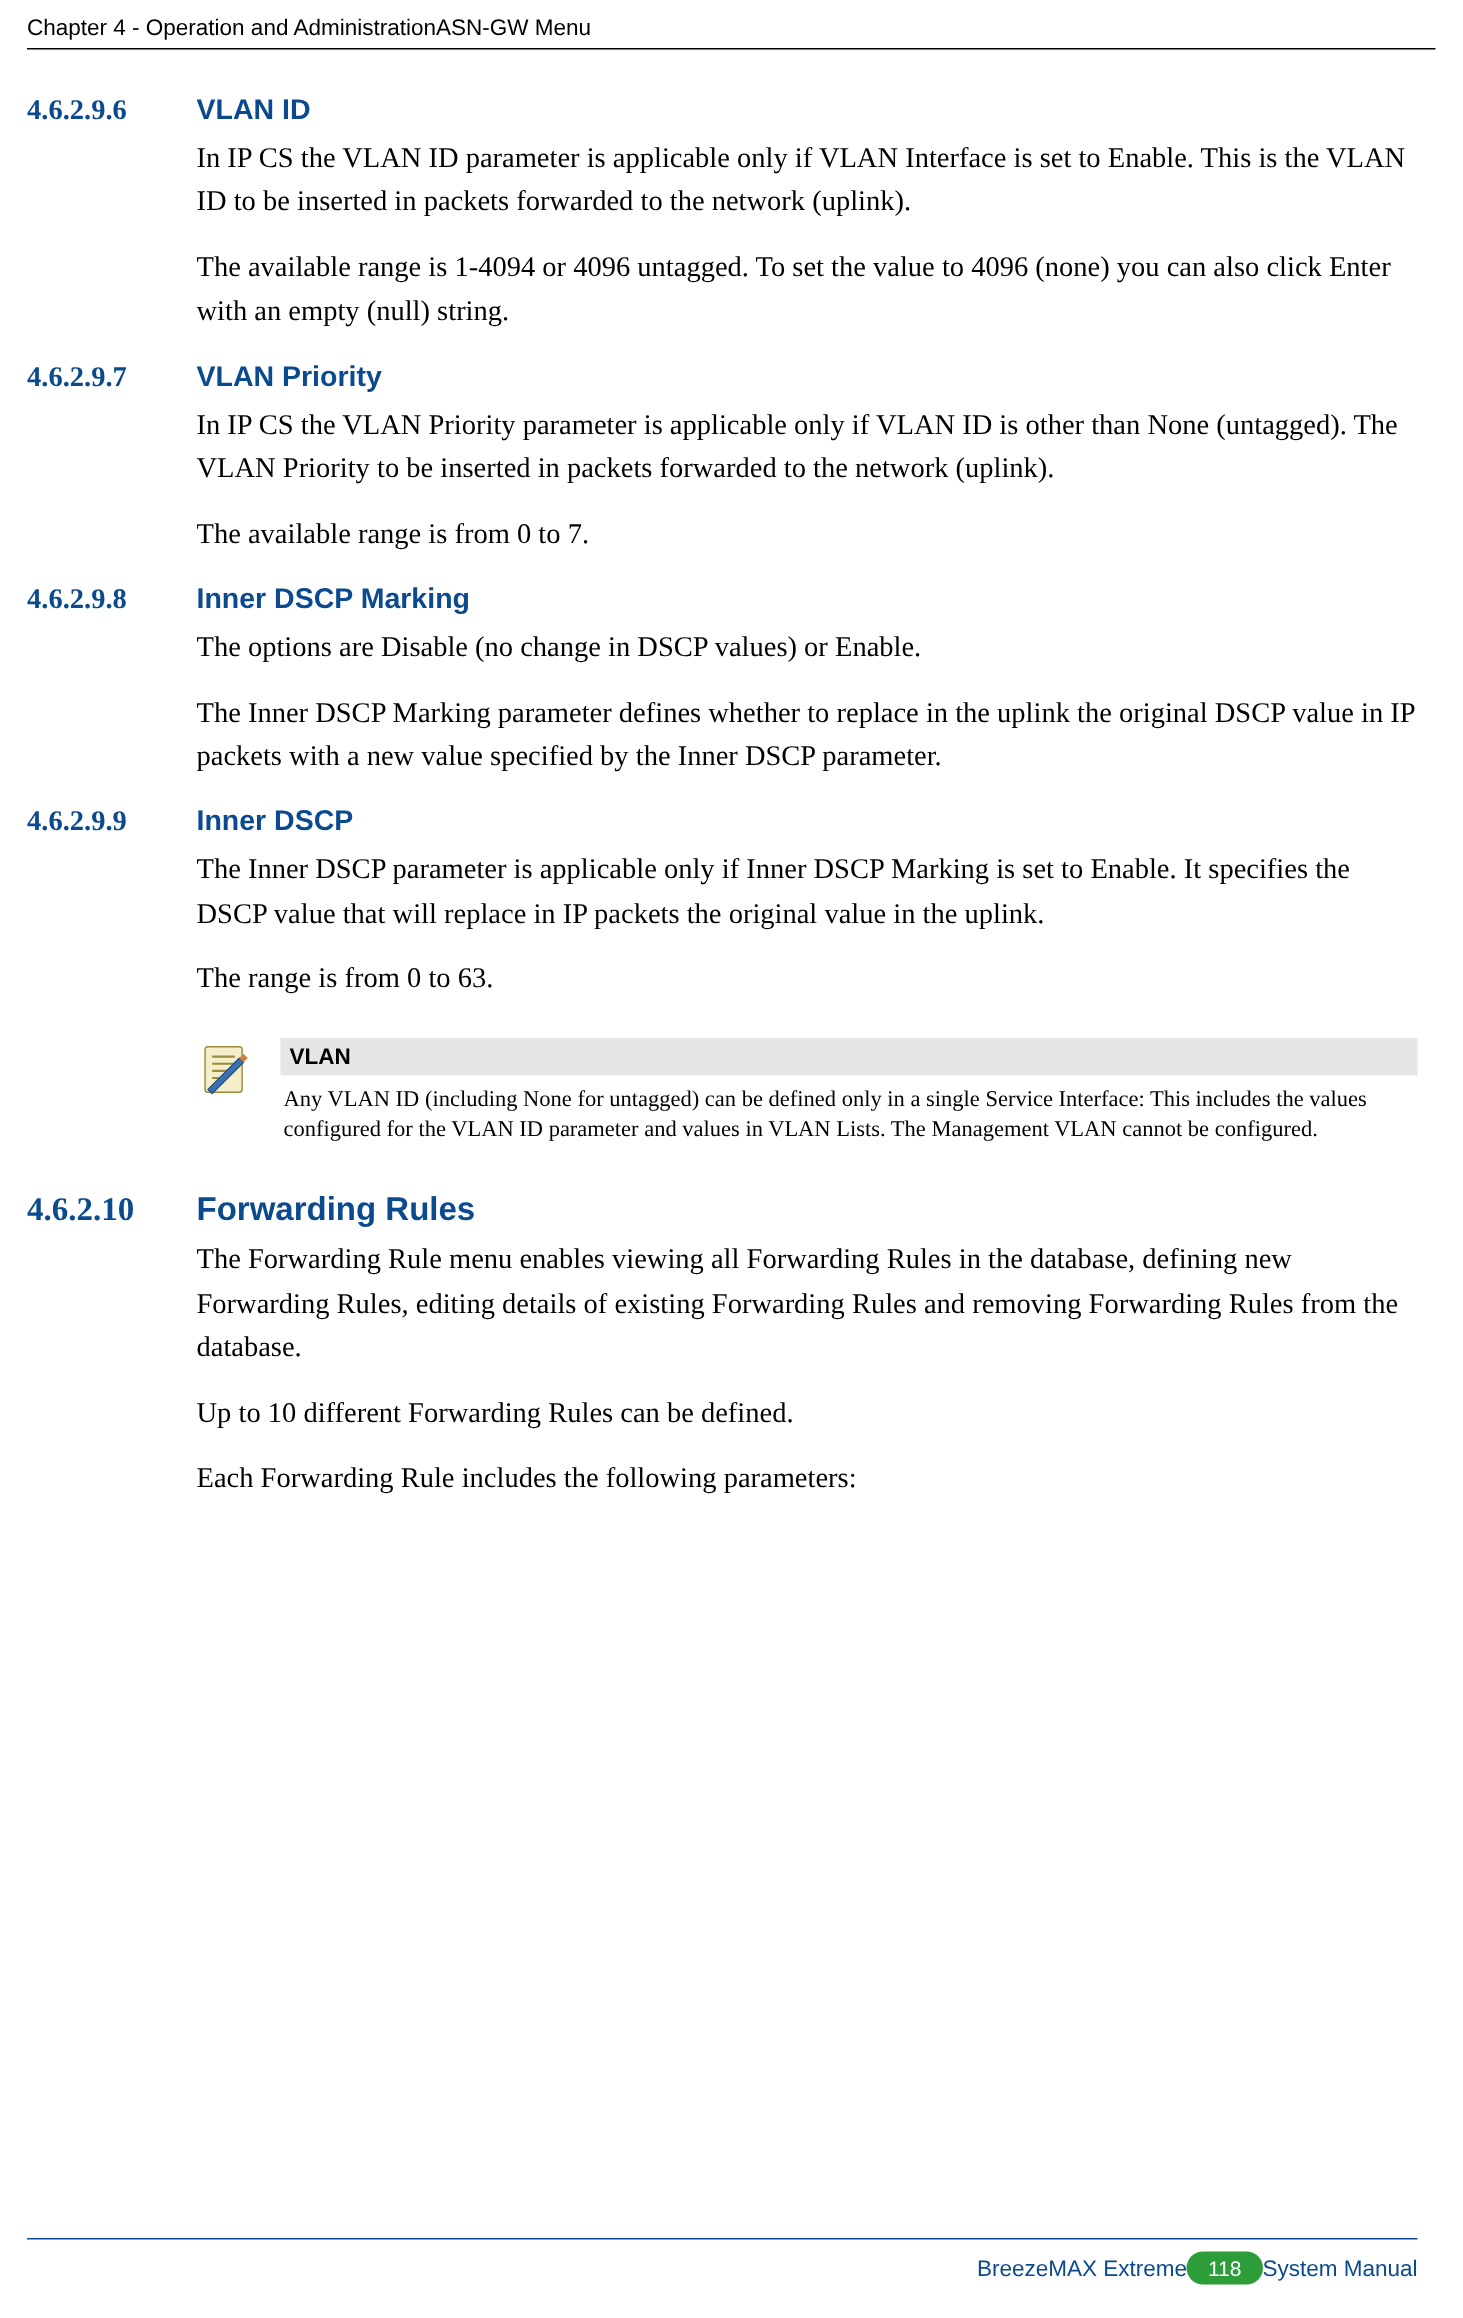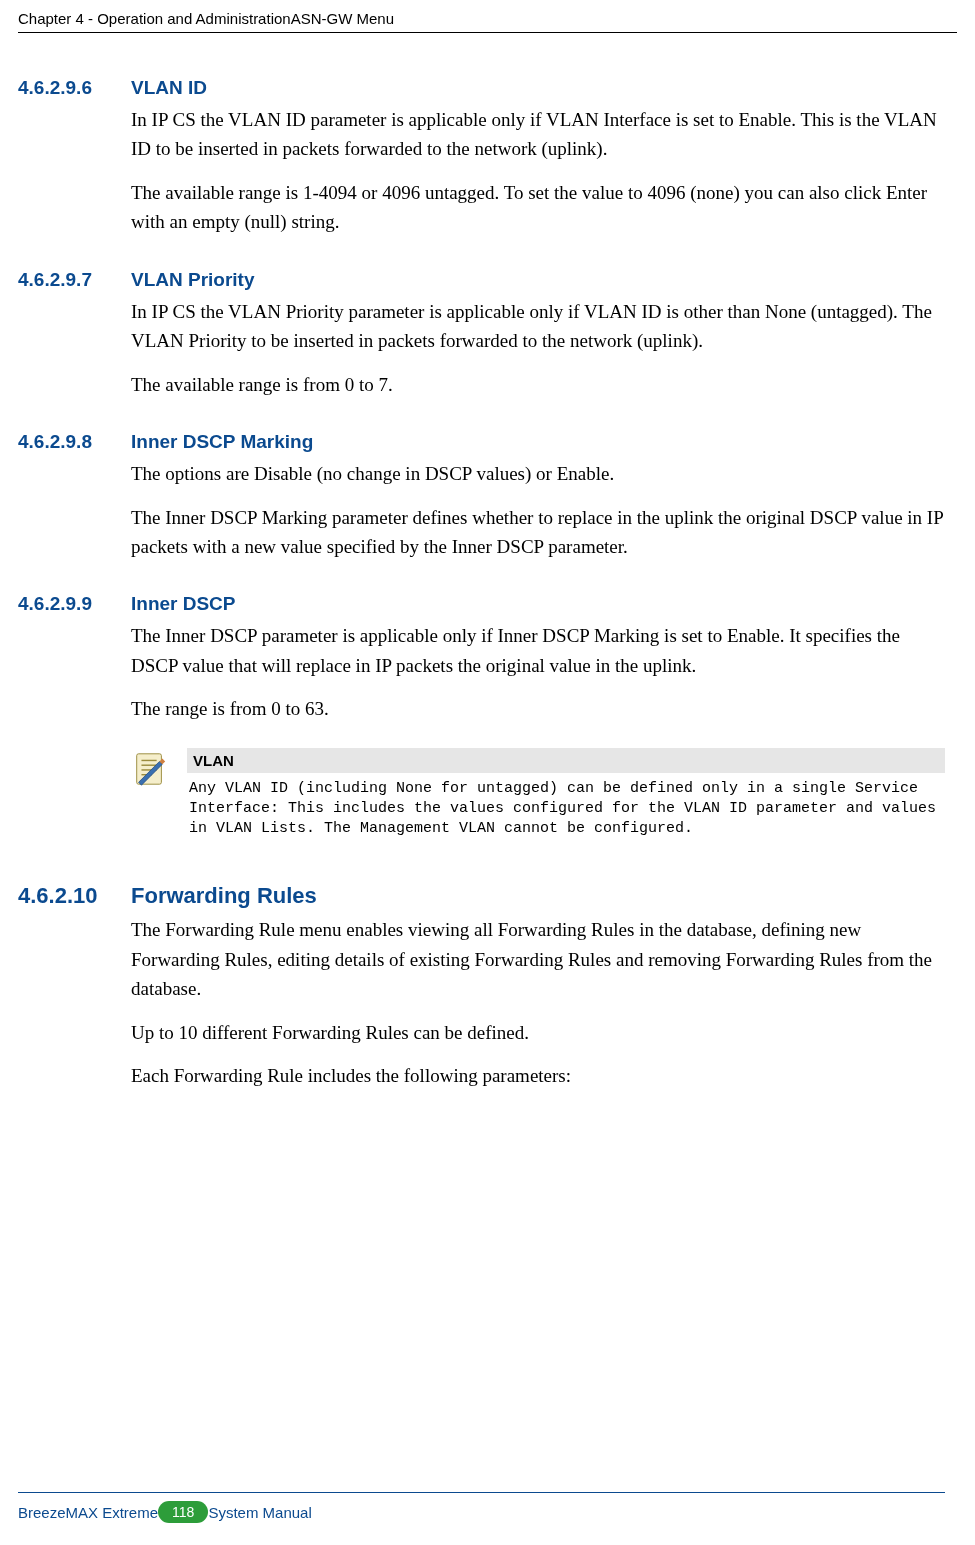--- a/index.html
+++ b/index.html
@@ -28,27 +28,26 @@
     }
     .section {
       margin-bottom: 18px;
     }
     .section-heading {
       display: flex;
       align-items: baseline;
       margin-bottom: 6px;
     }
     .section-number {
-      font-family: Liberation Sans, sans-serif;
+      font-family: Liberation Serif, serif;
       font-weight: bold;
       color: #0b4a8f;
       font-size: 19px;
       width: 113px;
       flex-shrink: 0;
-      margin-top: 14px;
     }
     .section-title {
       font-family: Arial, Helvetica, sans-serif;
       font-weight: bold;
       color: #0b4a8f;
       font-size: 19px;
     }
     .section-heading-large .section-number {
       font-size: 22px;
     }
@@ -79,41 +78,41 @@
     }
     .note-header {
       background: #e6e6e6;
       font-family: Arial, Helvetica, sans-serif;
       font-weight: bold;
       font-size: 15px;
       padding: 4px 6px;
       color: #000;
     }
     .note-body {
-      font-family: Liberation Mono, monospace;
+      font-family: Liberation Serif, serif;
       font-size: 15px;
       line-height: 1.35;
       padding: 6px 2px 0 2px;
       color: #000;
     }
     .footer {
       position: absolute;
       bottom: 0;
       left: 0;
       right: 0;
       padding: 0 30px 22px 18px;
     }
     .footer-line {
       border: none;
       border-top: 1px solid #0b4a8f;
       margin-bottom: 8px;
     }
     .footer-row {
       display: flex;
-      justify-content: flex-start;
+      justify-content: flex-end;
       align-items: center;
       font-family: Arial, Helvetica, sans-serif;
       font-size: 15px;
       color: #0b4a8f;
     }
     .page-badge {
       background: #2d9d3a;
       color: #ffffff;
       border-radius: 14px;
       padding: 3px 14px;

